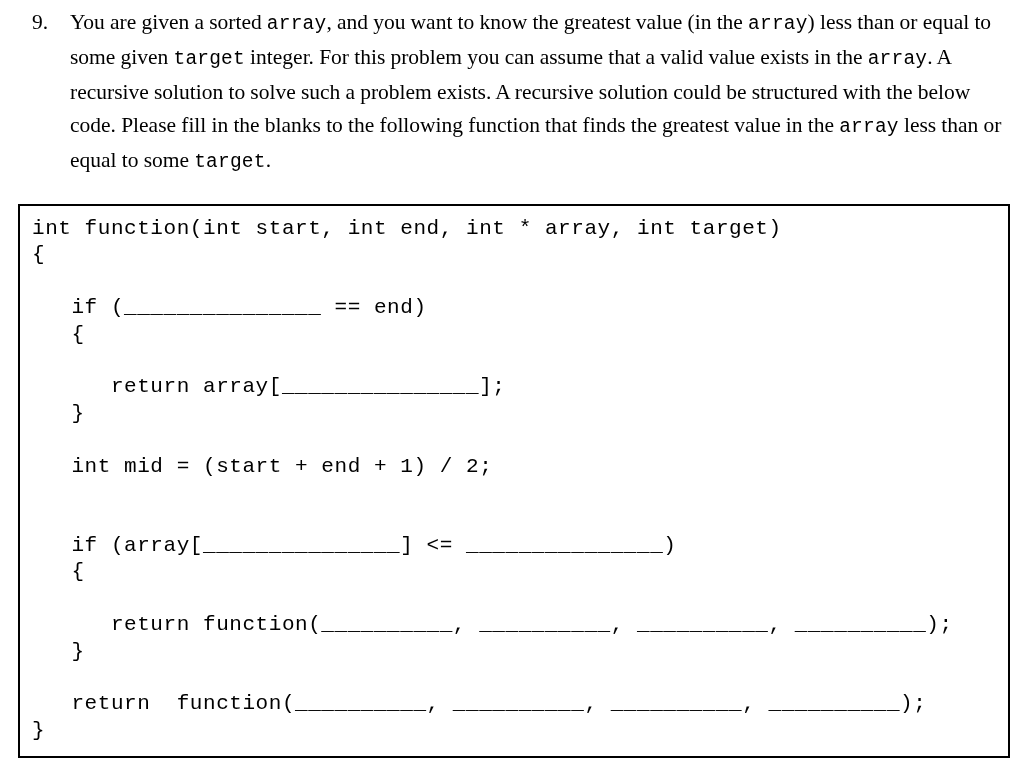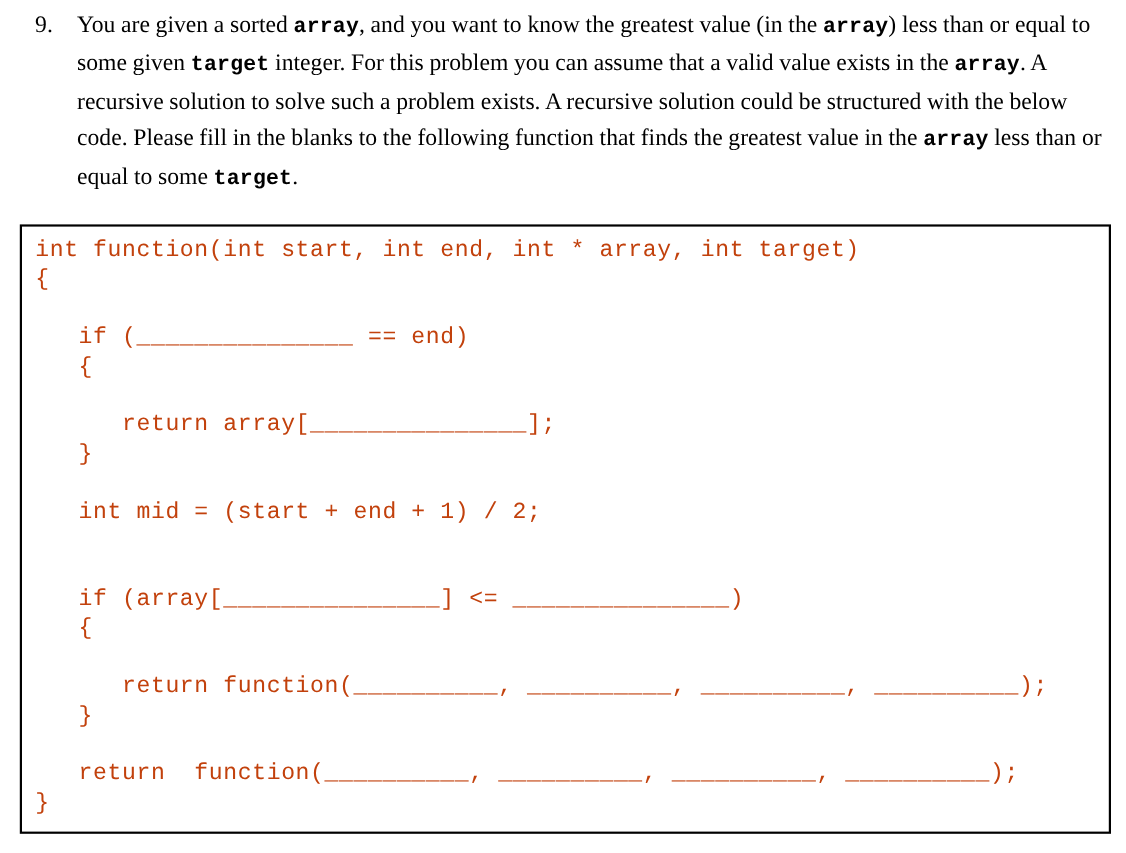--- a/index.html
+++ b/index.html
@@ -46,21 +46,20 @@
     text-align: left;
     word-spacing: -0.2px;
   }
   .q-body .para {
     margin: 0;
   }
   code, .mono {
     font-family: "Liberation Mono", "DejaVu Sans Mono", monospace;
     font-size: 19.5px;
     letter-spacing: 0.2px;
-    font-weight: bold;
   }
 
   
   .code-box {
     position: absolute;
     left: 18px;
     top: 204px;
     width: 992px;
     height: 554px;
     box-sizing: border-box;
@@ -70,21 +69,21 @@
   }
   .code-inner {
     padding: 10px 0 0 12px;
   }
   pre.code {
     margin: 0;
     font-family: "Liberation Mono", "DejaVu Sans Mono", monospace;
     font-size: 21px;
     line-height: 26.4px;
     letter-spacing: 0.55px;
-    color: #c2410c;
+    color: #000000;
     white-space: pre;
     tab-size: 4;
   }
   pre.code .ln {
     display: block;
     min-height: 26.4px;
   }
 </style>
 </head>
 <body>

